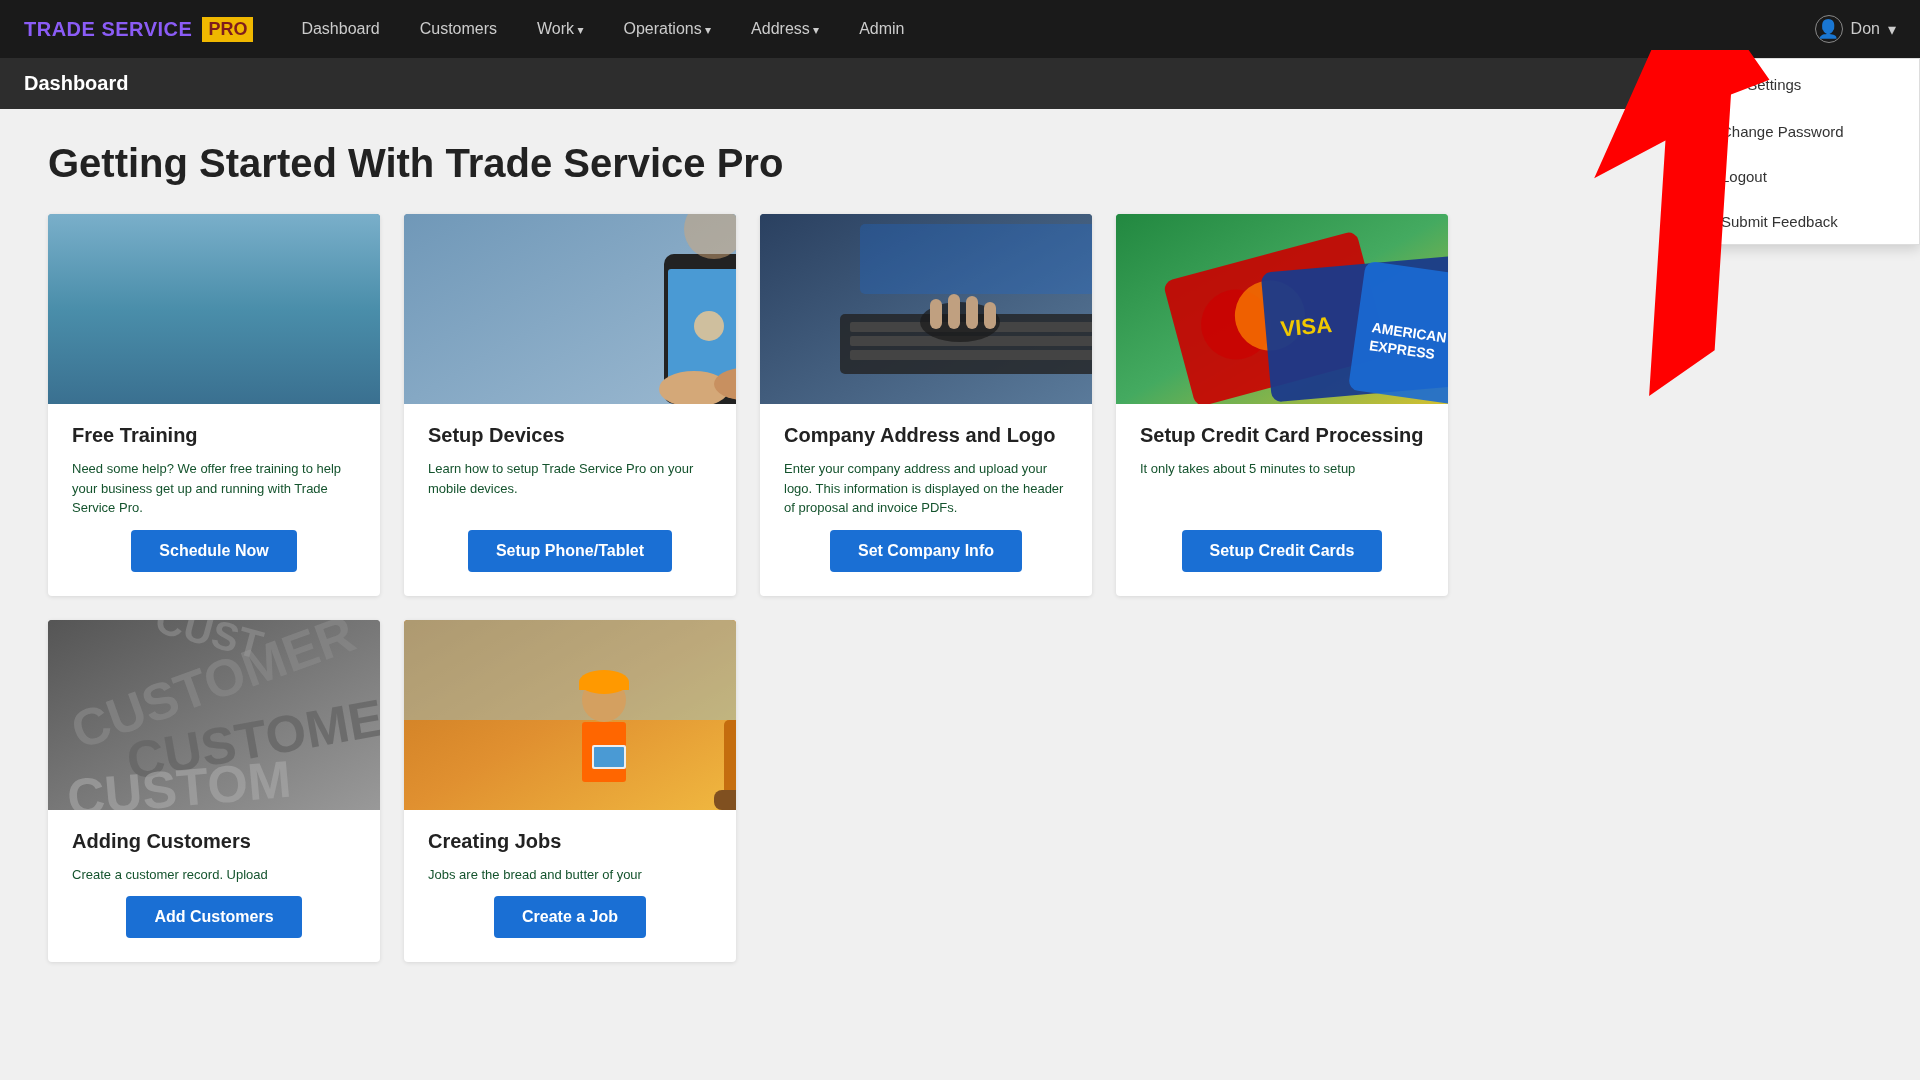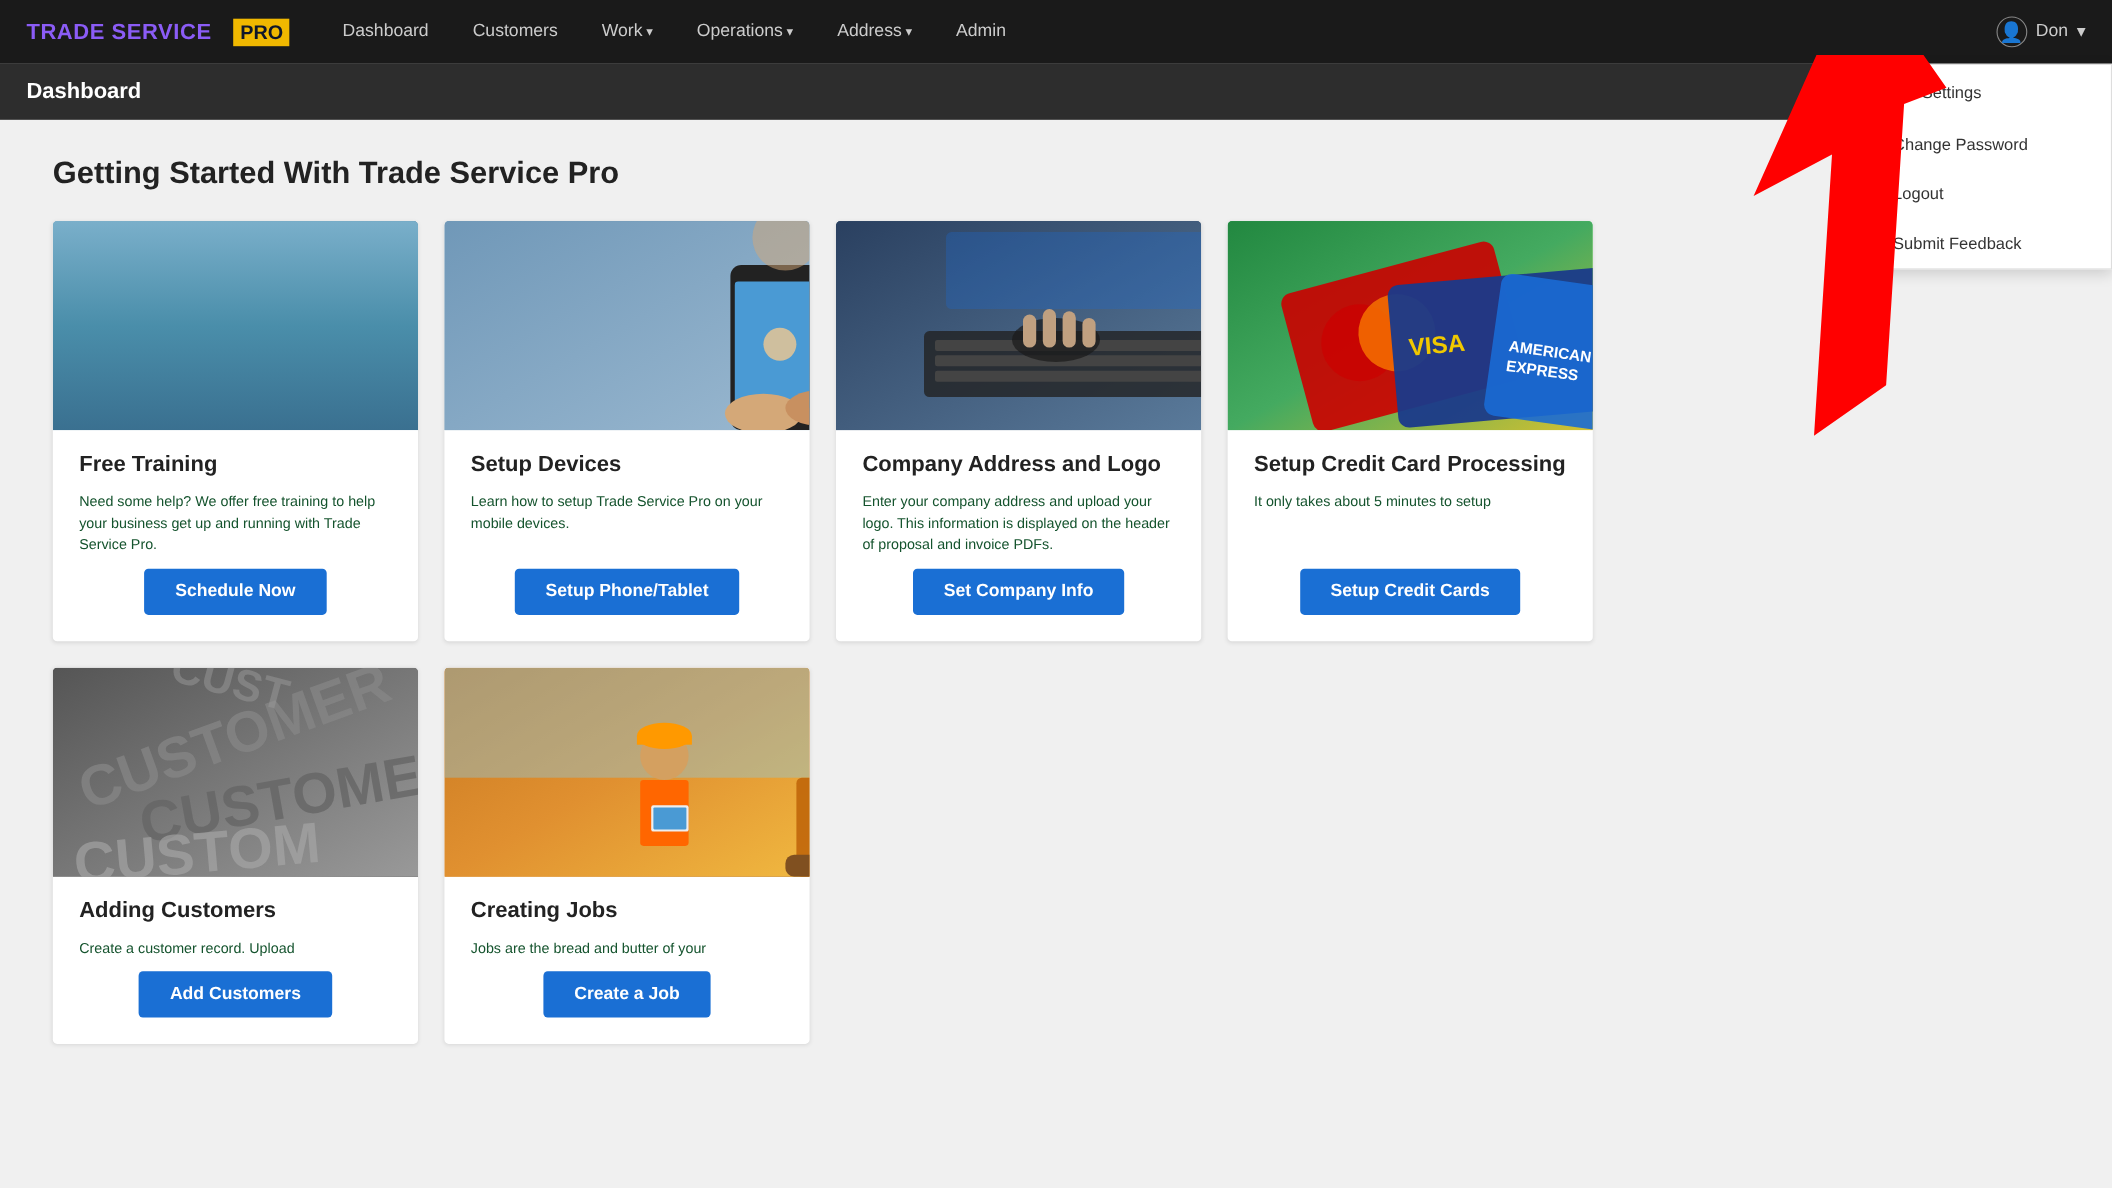--- a/index.html
+++ b/index.html
@@ -22,24 +22,24 @@
     }
     .brand-text {
       color: #8b5cf6;
       font-size: 20px;
       font-weight: 700;
       letter-spacing: 0.5px;
       text-transform: uppercase;
     }
     .brand-pro {
       background: #f0b800;
-      color: #0f172a;
+      color: #7f1d1d;
       font-weight: 900;
       padding: 2px 6px;
-      margin-left: 20px;
+      margin-left: 10px;
       font-size: 18px;
     }
     .nav-links {
       display: flex;
       align-items: center;
       gap: 8px;
       flex: 1;
     }
     .nav-link {
       color: #ccc;
@@ -112,21 +112,21 @@
       background: #f0f0f0;
       min-height: calc(1080px - 58px - 48px);
     }
     .section-header {
       display: flex;
       align-items: center;
       justify-content: space-between;
       margin-bottom: 28px;
     }
     .section-title {
-      font-size: 28px;
+      font-size: 40px;
       font-weight: 700;
       color: #222;
       text-align: right;
     }
     .hide-link {
       font-size: 16px;
       color: #555;
       cursor: pointer;
       display: flex;
       align-items: center;

